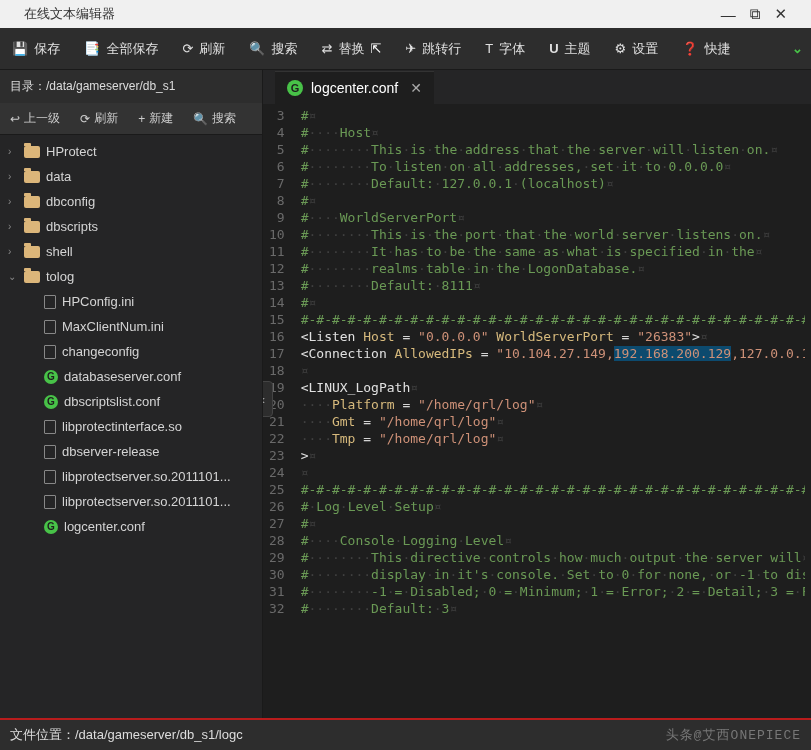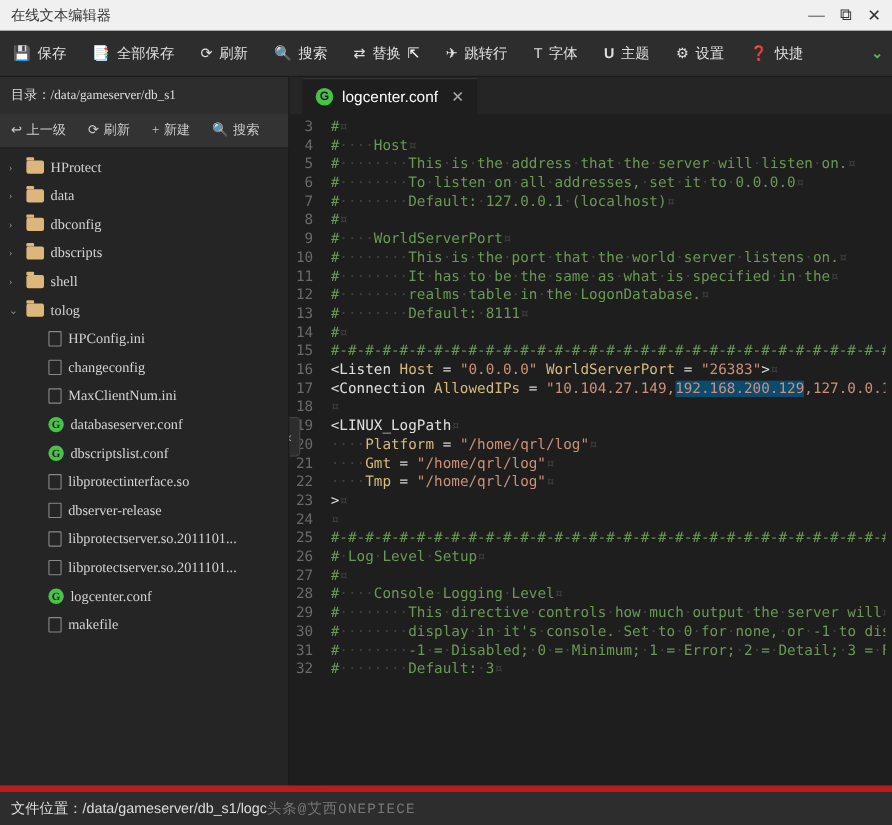--- a/index.html
+++ b/index.html
@@ -1,30 +1,30 @@
 <!DOCTYPE html>
 <html><head>
 <meta charset="utf-8">
 <style>
 * { margin: 0; padding: 0; box-sizing: border-box; }
 body { font-family: "Microsoft YaHei", Arial, sans-serif; font-size: 13px; background: #1e1e1e; color: #ccc; width: 811px; height: 750px; overflow: hidden; display: flex; flex-direction: column; }
 
-.titlebar { background: #f0f0f0; color: #333; height: 28px; display: flex; align-items: center; padding: 0 10px; justify-content: space-between; font-family: Liberation Serif, serif; }
+.titlebar { background: #f0f0f0; color: #333; height: 28px; display: flex; align-items: center; padding: 0 24px; justify-content: space-between; }
 .title-controls { display: flex; gap: 14px; align-items: center; }
 .title-controls span { cursor: pointer; font-size: 15px; }
 
 .toolbar { background: #2d2d2d; height: 42px; display: flex; align-items: stretch; border-bottom: 1px solid #1a1a1a; }
 .tbtn { display: flex; align-items: center; gap: 6px; padding: 0 12px; color: #e0e0e0; cursor: pointer; font-size: 13px; }
 .tbtn .ico { font-size: 13px; }
 .toolbar-end { margin-left: auto; display: flex; align-items: center; padding: 0 8px; }
 .chev { color: #48c248; font-weight: bold; cursor: pointer; }
 
 .main { flex: 1; display: flex; overflow: hidden; }
 
-.sidebar { width: 263px; background: #252526; display: flex; flex-direction: column; border-right: 1px solid #1a1a1a; font-family: Liberation Serif, serif; }
+.sidebar { width: 263px; background: #252526; display: flex; flex-direction: column; border-right: 1px solid #1a1a1a; }
 .path-row { background: #2d2d2d; padding: 8px 10px; font-size: 12px; color: #ddd; }
 .side-actions { display: flex; background: #333; border-bottom: 1px solid #1a1a1a; }
 .side-btn { flex: 0 0 auto; display: flex; align-items: center; gap: 4px; padding: 7px 10px; font-size: 12px; color: #ccc; cursor: pointer; }
 
 .tree { flex: 1; overflow-y: auto; padding: 4px 0; }
 .tree-item { display: flex; align-items: center; gap: 6px; padding: 5px 8px; cursor: pointer; font-size: 13px; color: #d4d4d4; }
 .tree-item .arrow { width: 10px; color: #888; font-size: 10px; }
 .folder-ico { width: 16px; height: 12px; background: #dcb67a; border-radius: 2px; position: relative; }
 .folder-ico::before { content: ""; position: absolute; top: -3px; left: 0; width: 7px; height: 3px; background: #dcb67a; border-radius: 1px 1px 0 0; }
 .file-ico { width: 12px; height: 14px; border: 1px solid #888; border-radius: 1px; position: relative; }
@@ -44,21 +44,21 @@
 .code .ln { height: 17px; overflow: hidden; }
 .ws { color: #404040; }
 .cm { color: #6a9955; }
 .tag { color: #e0e0e0; }
 .attr { color: #d7ba7d; }
 .str { color: #ce9178; }
 .op { color: #d4d4d4; }
 .hl { background: #0c4a6e; }
 
 .divider-handle { position: absolute; left: -10px; top: 48%; width: 20px; height: 36px; background: #2d2d2d; border-radius: 4px; display: flex; align-items: center; justify-content: center; color: #aaa; cursor: pointer; z-index: 5; border:1px solid #444;}
-.statusbar { background: #2d2d2d; color: #ddd; padding: 6px 10px; font-size: 13px; border-top: 6px solid #b91c1c; display:flex; }
+.statusbar { background: #2d2d2d; color: #ddd; padding: 6px 10px; font-size: 13px; border-top: 2px solid #b91c1c; display:flex; justify-content:space-between;}
 .watermark { color: #777; font-size: 13px; letter-spacing: 1px; font-family: Liberation Mono, monospace; }
 </style>
 </head>
 <body>
 
 <div class="titlebar">
   <span>在线文本编辑器</span>
   <div class="title-controls">
     <span>—</span>
     <span>⧉</span>
@@ -168,26 +168,26 @@
           <span>tolog</span>
         </div>
         <div class="tree-item indent1">
           <span class="arrow"></span>
           <span class="file-ico"></span>
           <span>HPConfig.ini</span>
         </div>
         <div class="tree-item indent1">
           <span class="arrow"></span>
           <span class="file-ico"></span>
+          <span>MaxClientNum.ini</span>
+        </div>
+        <div class="tree-item indent1">
+          <span class="arrow"></span>
+          <span class="file-ico"></span>
           <span>changeconfig</span>
-        </div>
-        <div class="tree-item indent1">
-          <span class="arrow"></span>
-          <span class="file-ico"></span>
-          <span>MaxClientNum.ini</span>
         </div>
         <div class="tree-item indent1">
           <span class="arrow"></span>
           <span class="conf-ico">G</span>
           <span>databaseserver.conf</span>
         </div>
         <div class="tree-item indent1">
           <span class="arrow"></span>
           <span class="conf-ico">G</span>
           <span>dbscriptslist.conf</span>
@@ -209,25 +209,20 @@
         </div>
         <div class="tree-item indent1">
           <span class="arrow"></span>
           <span class="file-ico"></span>
           <span>libprotectserver.so.2011101...</span>
         </div>
         <div class="tree-item indent1">
           <span class="arrow"></span>
           <span class="conf-ico">G</span>
           <span>logcenter.conf</span>
-        </div>
-        <div class="tree-item indent1">
-          <span class="arrow"></span>
-          <span class="file-ico"></span>
-          <span>makefile</span>
         </div>
       </div>
   </div>
 
   <div class="editor">
     <div class="divider-handle">‹</div>
     <div class="tabs">
       <div class="tab">
         <span class="conf-ico">G</span>
         <span>logcenter.conf</span>

